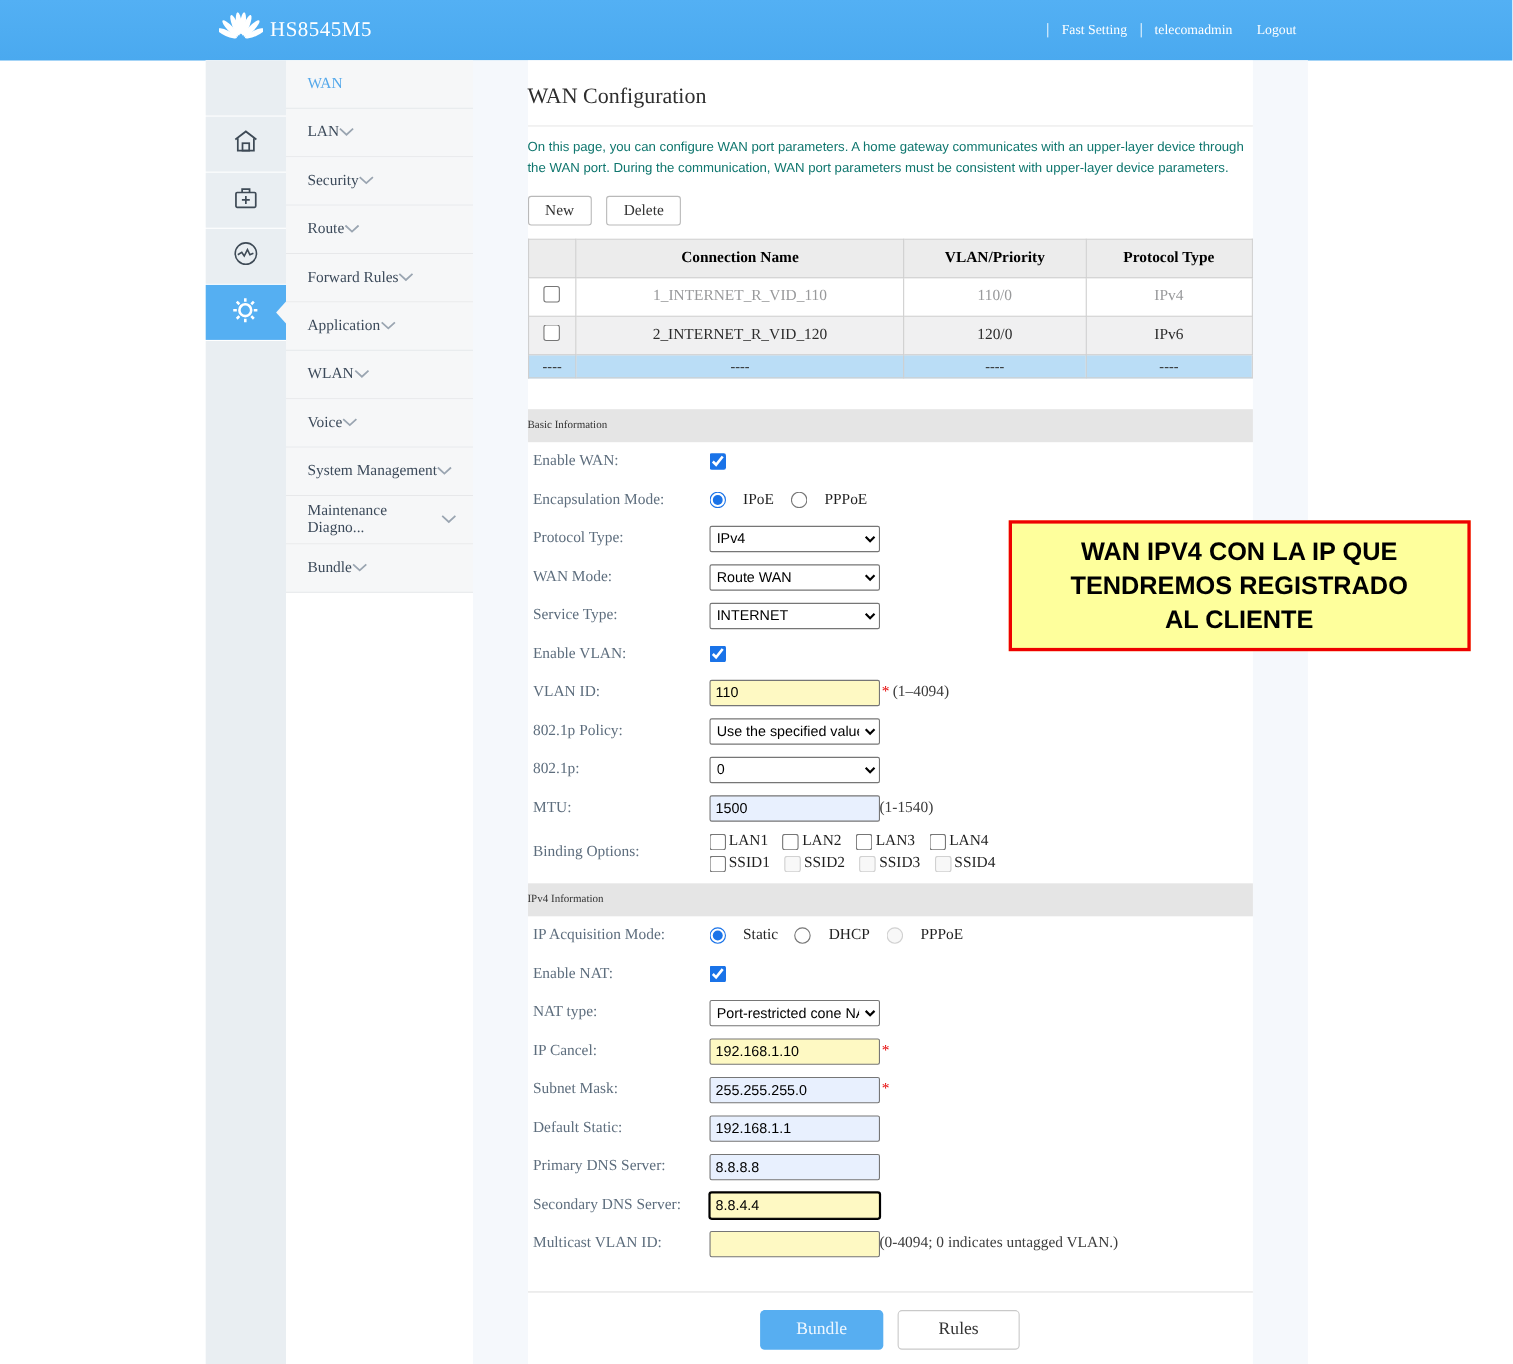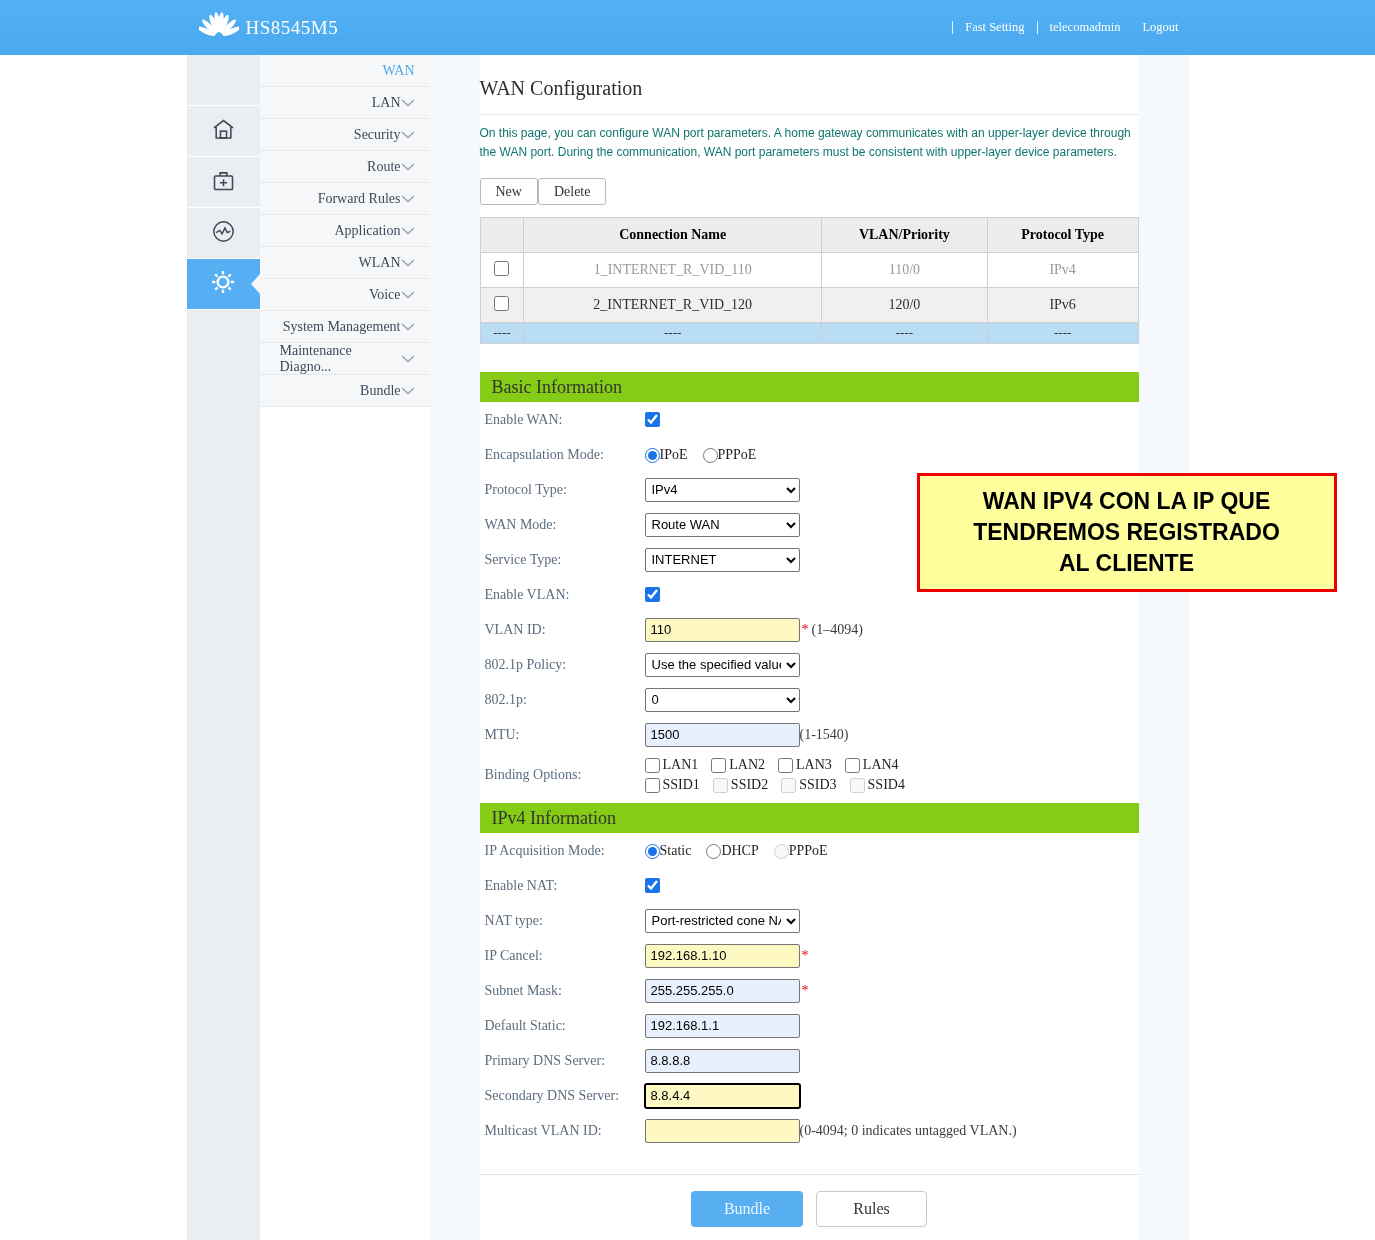--- a/index.html
+++ b/index.html
@@ -23,51 +23,51 @@
   .rail { width: 73px; background: #fff; display: flex; flex-direction: column; }
   .rail-spacer { height: 50px; margin-bottom: 1px; background: #e9eef2; }
   .rail-cell { height: 50px; margin-bottom: 1px; background: #e9eef2; display: flex; align-items: center; justify-content: center; position: relative; cursor: pointer; }
   .rail-cell.active { background: #55aff2; }
   .rail-cell.active::after { content: ""; position: absolute; right: 0; top: 50%; transform: translateY(-50%);
       border-top: 10px solid transparent; border-bottom: 10px solid transparent; border-right: 9px solid #f6f7f8; }
   .rail-fill { flex: 1; background: #e9eef2; }
 
   
   .submenu { width: 170px; background: #fff; display: flex; flex-direction: column; font-size: 14px; }
-  .mitem { height: 32px; border-bottom: 1px solid #e7e8ea; background: #f6f7f8; display: flex; align-items: center; justify-content: flex-end; padding: 0 15px 0 20px; color: #3c4a5a; cursor: pointer; }
+  .mitem { height: 44px; border-bottom: 1px solid #e7e8ea; background: #f6f7f8; display: flex; align-items: center; justify-content: flex-start; padding: 0 15px 0 20px; color: #3c4a5a; cursor: pointer; }
   .mitem.sel { color: #54a8ea; }
   .submenu-fill { flex: 1; background: #fff; }
 
   
   .main { flex: 1; background: #f5f8fc; padding-left: 50px; }
   .panel { width: 659px; background: #fff; min-height: 1185px; padding-bottom: 30px; }
 
   .page-title { font-size: 20px; font-weight: 400; color: #2e2e2e; padding-top: 22px; }
   .hr-top { border: none; border-top: 1px solid #e8e8e8; margin: 14px 0 9px; }
   .desc { font-family: "Liberation Sans", sans-serif; font-size: 12px; color: #0f766e; line-height: 1.6; margin-bottom: 16px; }
 
-  .toolbar { display: flex; margin: 14px 0 12px; }
+  .toolbar { display: flex; gap: 13px; margin: 14px 0 12px; }
   .btn-plain { font-family: "Liberation Serif", serif; font-size: 14px; padding: 4px 15px; background: #fff; border: 1px solid #b9b9b9; border-radius: 3px; color: #333; cursor: pointer; height: 27px; }
 
   
   table.conn { width: 100%; border-collapse: collapse; font-size: 14px; margin-top: 10px; }
   .conn th { background: #ececec; font-weight: 700; color: #000000; }
   .conn th, .conn td { border: 1px solid #cfcfcf; text-align: center; height: 35px; padding: 0; }
   .conn tr.r1 td { color: #98999b; background: #fff; }
   .conn tr.r2 td { color: #2c2c2c; background: #f0f0f1; }
   .conn tr.r3 td { color: #2c2c2c; background: #baddf6; height: 21px; font-size: 13px; }
 
-  .section-header { background: #84cc16; height: 30px; line-height: 30px; padding-left: 12px; color: #333; font-size: 18px; margin-top: 28px; }
+  .section-header { background: #e5e5e5; height: 30px; line-height: 30px; color: #333; font-size: 10px; margin-top: 28px; }
   .section-header.tight { margin-top: 5px; }
 
   .frow { display: flex; align-items: center; min-height: 35px; font-size: 14px; }
   .frow .lbl { width: 165px; padding-left: 5px; color: #5d6d7d; flex-shrink: 0; }
   input[type=checkbox], input[type=radio] { accent-color: #1a73e8; width: 15px; height: 15px; margin: 0; }
   .radio-group { display: flex; align-items: center; gap: 15px; color: #1f1f1f; }
-  .radio-group label { display: flex; align-items: flex-end; gap: 0; cursor: pointer; }
+  .radio-group label { display: flex; align-items: center; gap: 16px; cursor: pointer; }
   select.sel155 { width: 155px; height: 24px; font-family: "Liberation Sans", sans-serif; font-size: 13px; border: 1px solid #767676; border-radius: 2px; background: #fff; padding: 0 2px; }
   input.txt { width: 155px; height: 24px; font-family: "Liberation Sans", sans-serif; font-size: 13px; border: 1px solid #767676; padding: 0 5px; color: #000; border-radius: 2px; background: #fef9c3; }
   .autofill { background: #e8f0fe !important; }
   .focused { border-color: #000 !important; box-shadow: 0 0 0 1px #000; }
   .req { color: #e60000; margin: 0 3px 0 2px; }
   .hint { color: #3c3c3c; }
 
   .bind-group { display: flex; flex-direction: column; gap: 4px; padding: 5px 0; }
   .bind-row { display: flex; align-items: center; gap: 13px; }
   .bind-row label { display: flex; align-items: flex-end; gap: 3px; color: #1f1f1f; cursor: pointer; }

